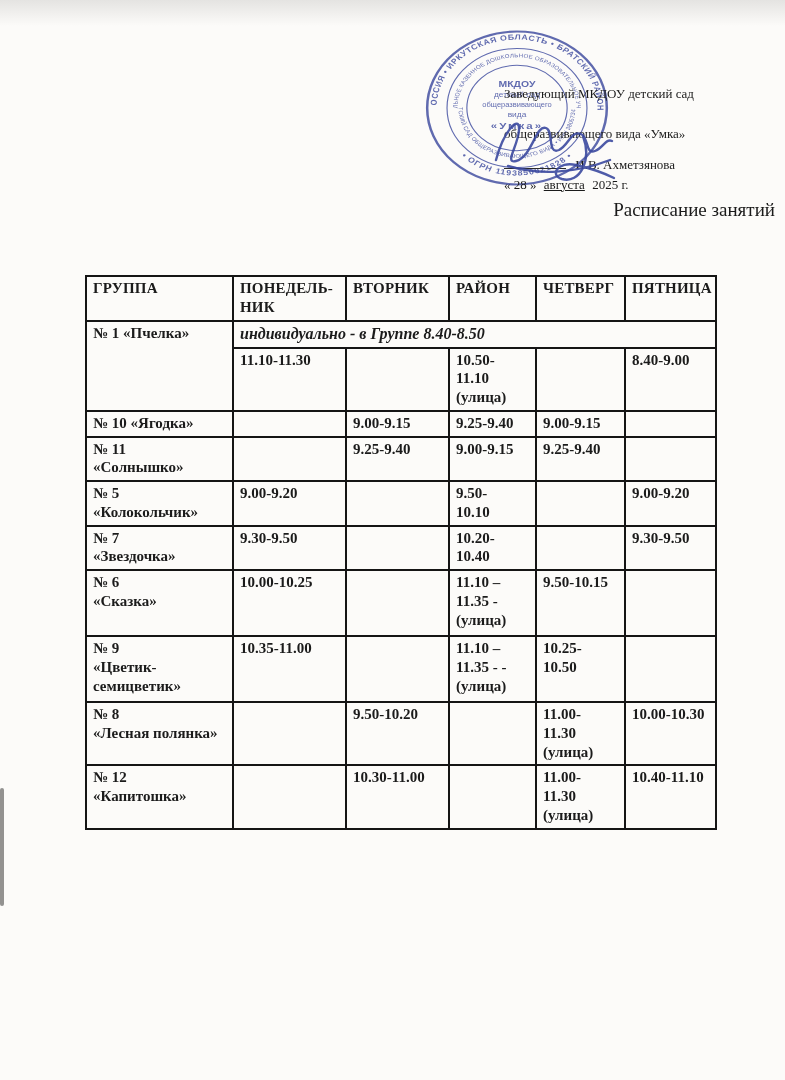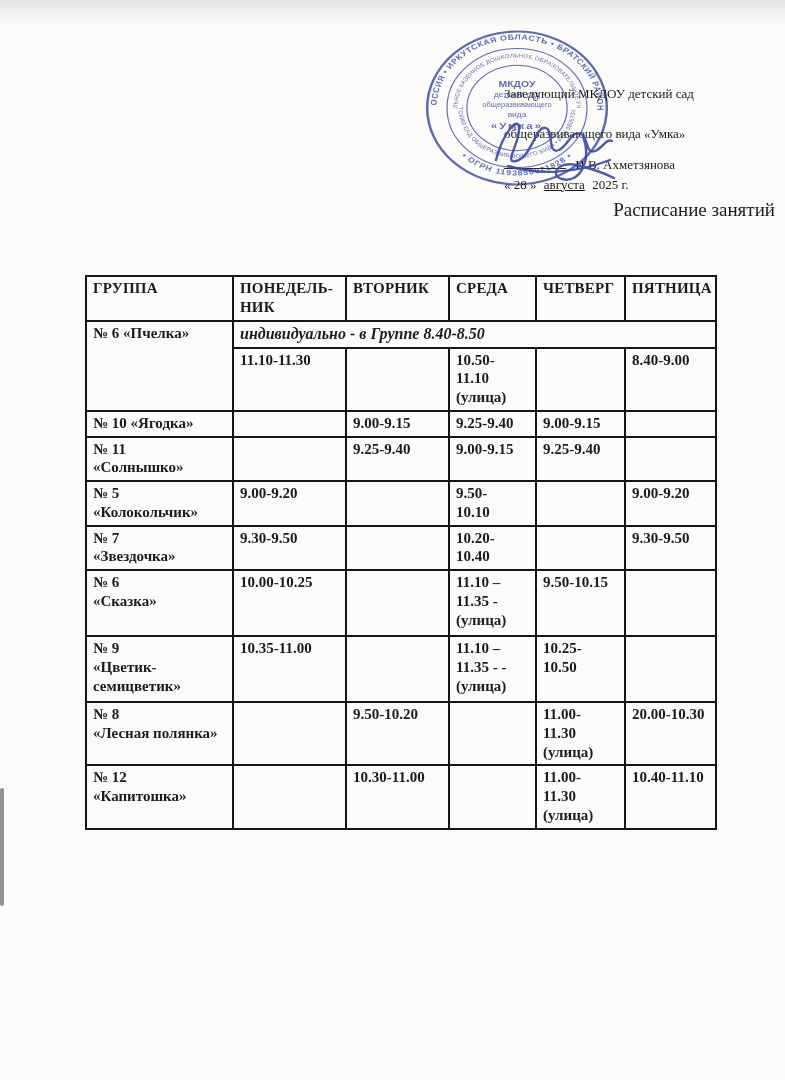--- a/index.html
+++ b/index.html
@@ -157,28 +157,28 @@
         <col style="width:87px">
           <col style="width:89px">
           <col style="width:91px">
       </colgroup>
       <thead>
         <tr class="h-header">
           <th>ГРУППА</th>
           <th>ПОНЕДЕЛЬ-
 НИК</th>
           <th>ВТОРНИК</th>
-          <th>СРЕДА</th>
+          <th>РАЙОН</th>
           <th>ЧЕТВЕРГ</th>
           <th>ПЯТНИЦА</th>
         </tr>
       </thead>
       <tbody>
         <tr class="h-banner">
-          <td rowspan="2">№ 6 «Пчелка»</td>
+          <td rowspan="2">№ 1 «Пчелка»</td>
           <td colspan="5" class="banner-cell">индивидуально - в Группе 8.40-8.50</td>
         </tr>
         <tr class="h-times">
           <td>11.10-11.30</td>
           <td></td>
           <td>10.50-
 11.10
 (улица)</td>
           <td></td>
           <td>8.40-9.00</td>
@@ -253,21 +253,21 @@
 
         <tr class="h-big">
           <td>№ 8
 «Лесная полянка»</td>
           <td></td>
           <td>9.50-10.20</td>
           <td></td>
           <td>11.00-
 11.30
 (улица)</td>
-          <td>20.00-10.30</td>
+          <td>10.00-10.30</td>
         </tr>
 
         <tr class="h-big">
           <td>№ 12
 «Капитошка»</td>
           <td></td>
           <td>10.30-11.00</td>
           <td></td>
           <td>11.00-
 11.30

